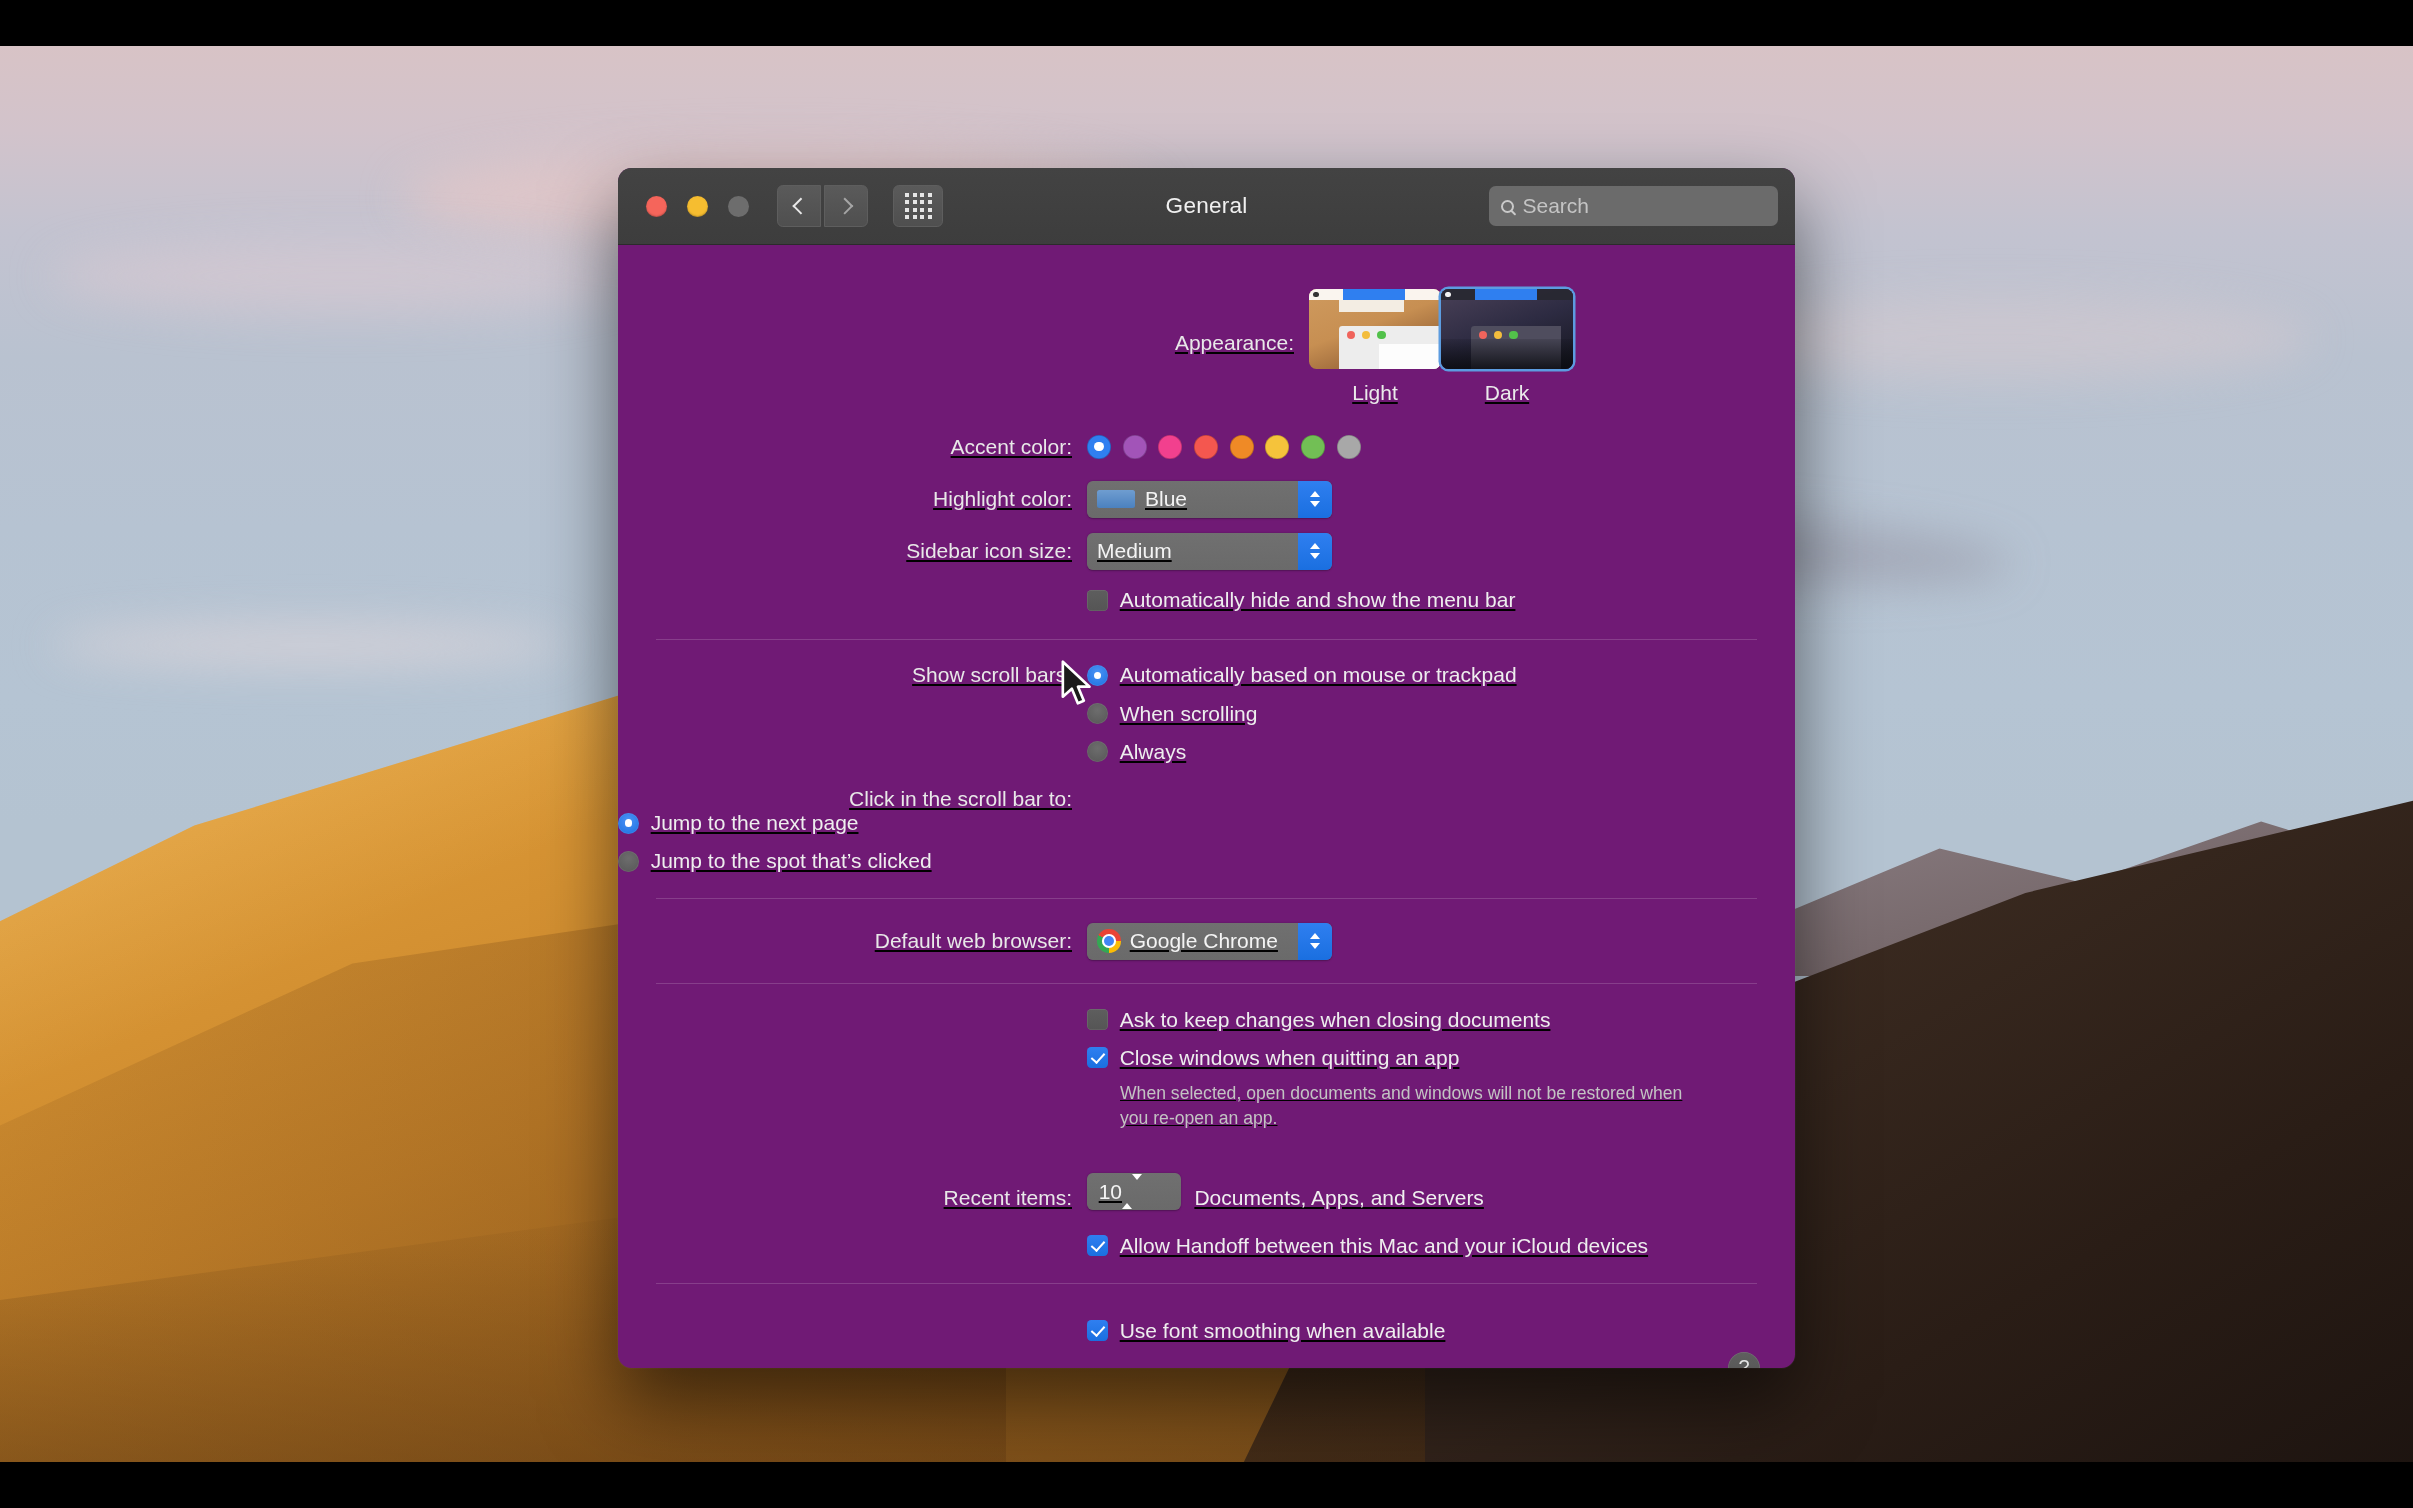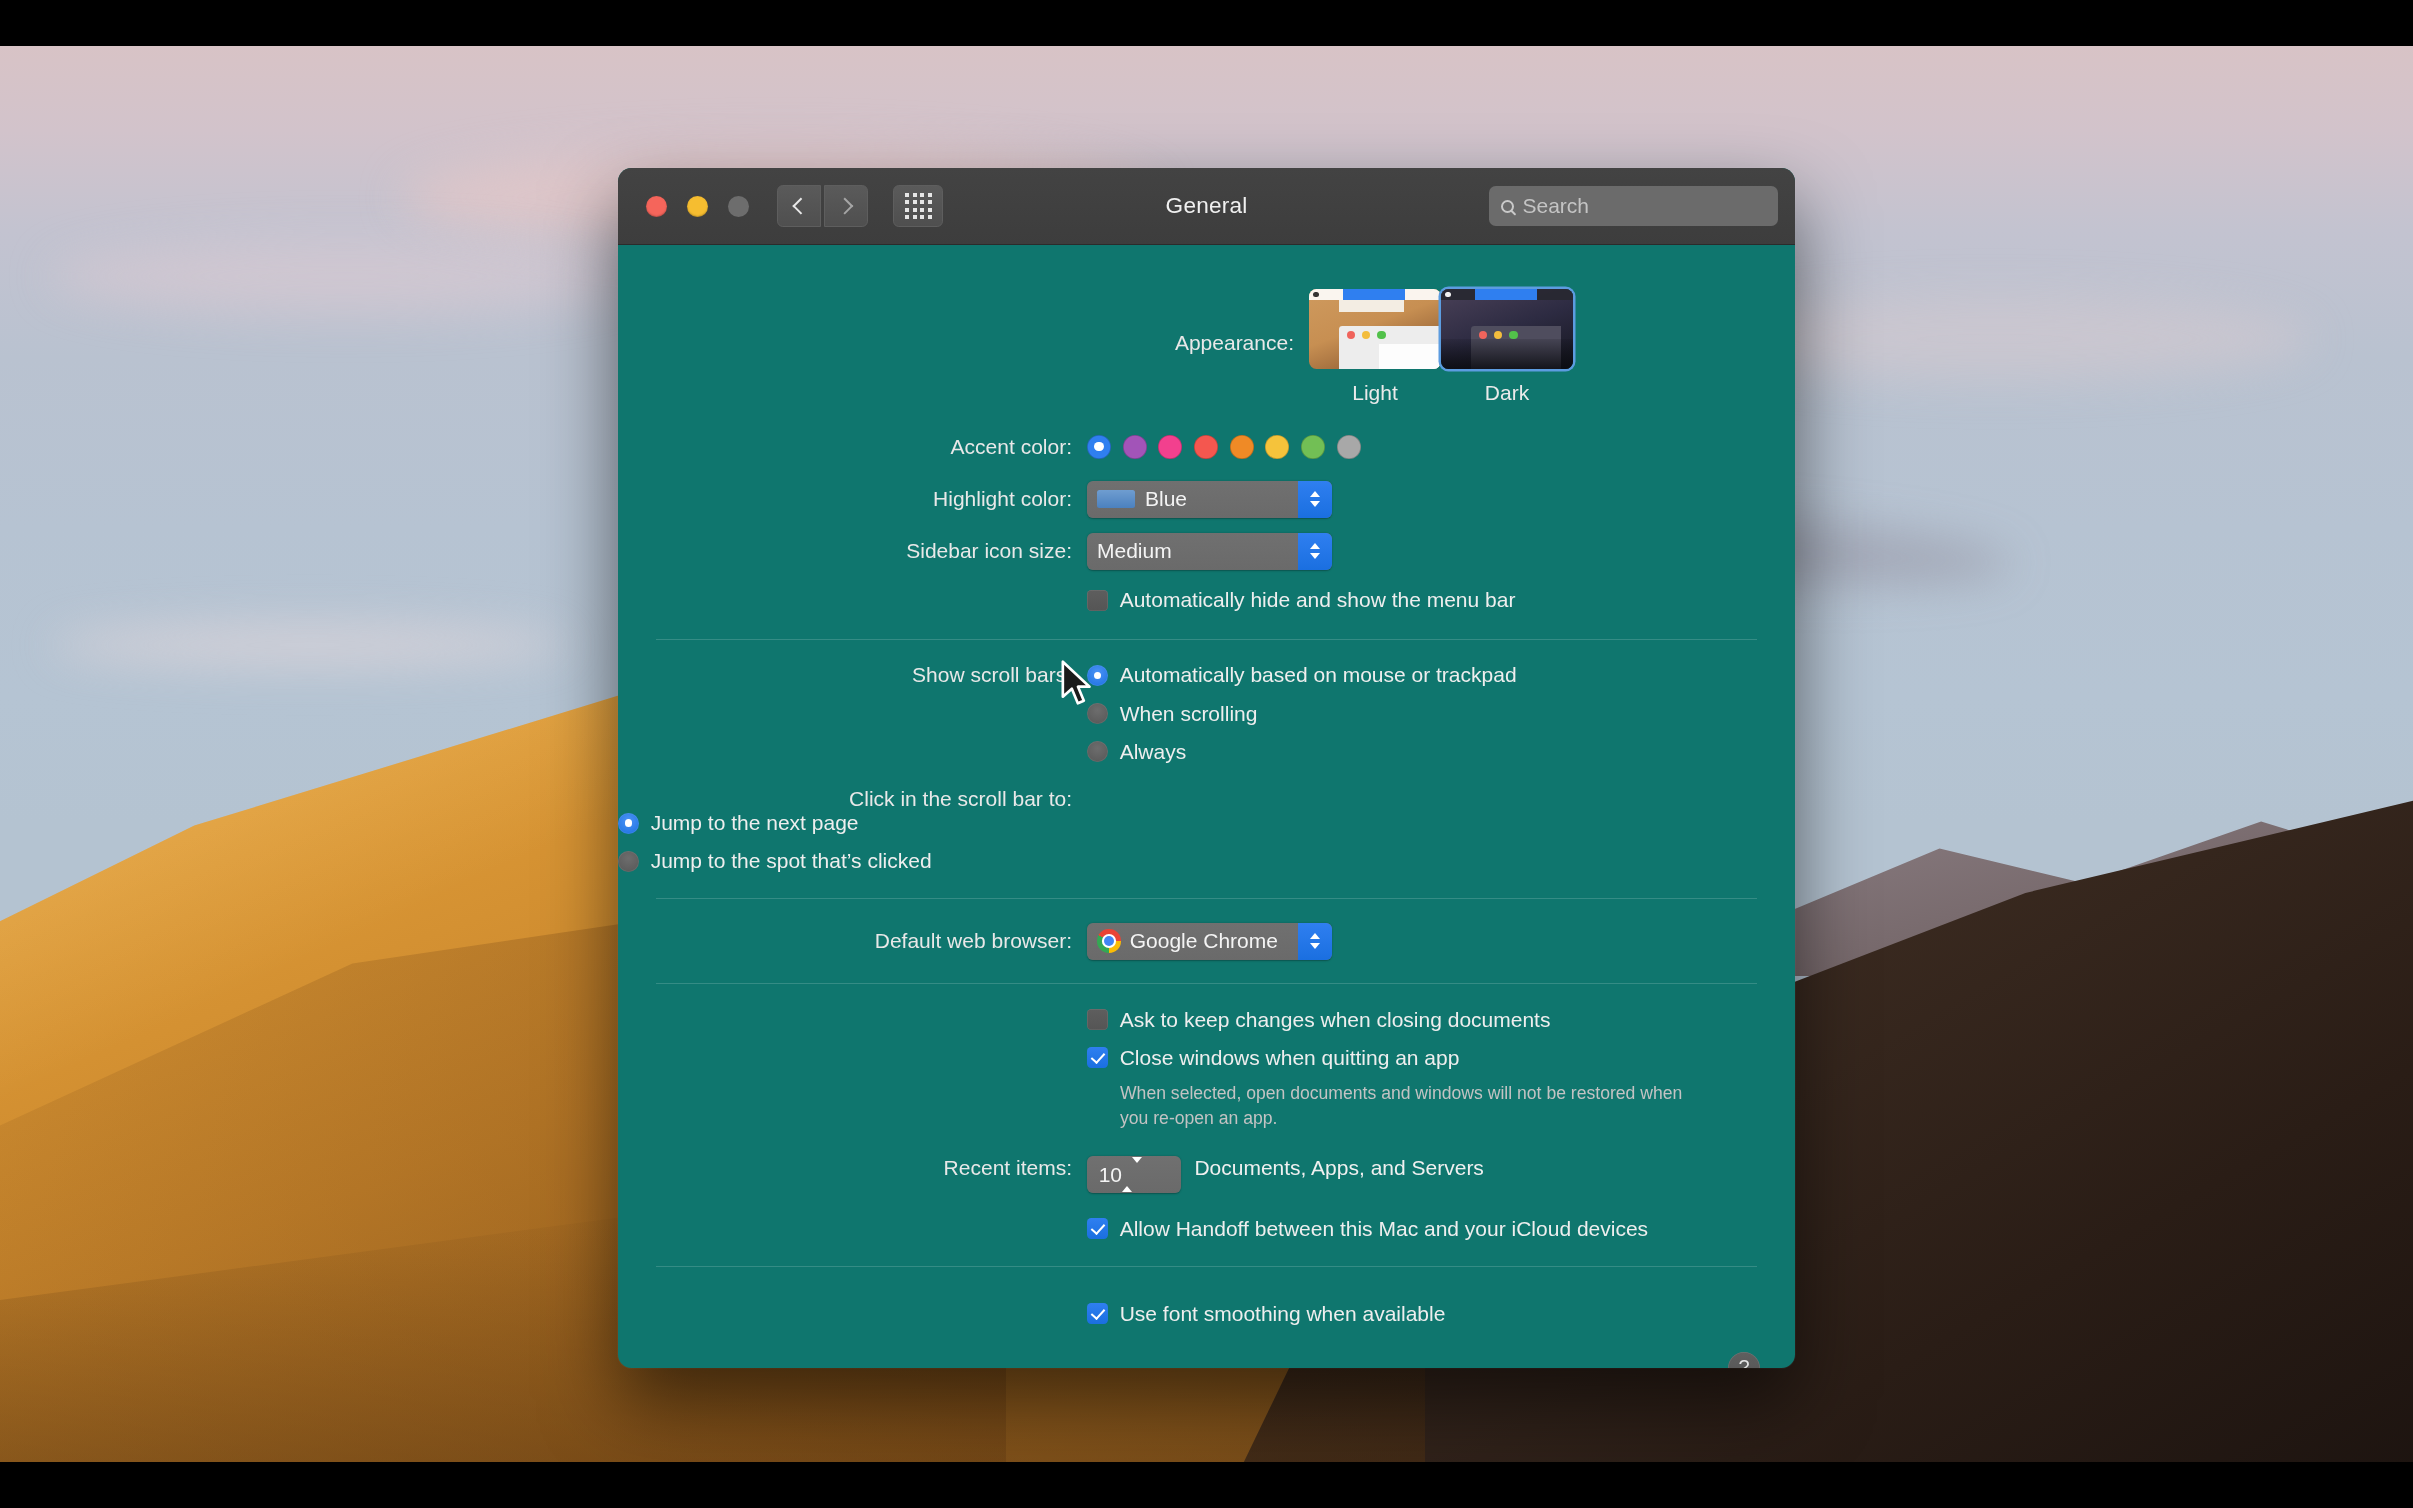--- a/index.html
+++ b/index.html
@@ -30,24 +30,25 @@
     filter:blur(22px); pointer-events:none;
   }
   
   .dune { position:absolute; }
 
   
   #prefs-window {
     position:absolute;
     left:618px; top:168px;
     width:1177px; height:1200px;
-    background:#0f766e;
+    background:#701a75;
     border-radius:13.4px;
     box-shadow:0 34px 75px rgba(0,0,0,.55), 0 0 0 0.8px rgba(255,255,255,.06);
     overflow:hidden;
+    text-decoration:underline;
   }
   #titlebar {
     height:77px;
     background:linear-gradient(to bottom,#434343,#3d3d3d);
     border-bottom:0.8px solid #2b2b2b;
     position:relative;
     display:flex; align-items:center;
   }
   .traffic {
     display:flex; gap:20px; margin-left:28px;
@@ -474,21 +475,21 @@
           <span class="cb-label">Ask to keep changes when closing documents</span>
         </div>
         <div class="cb-row">
           <span class="check on"></span>
           <span class="cb-label">Close windows when quitting an app</span>
         </div>
         <div class="help-note" style="max-width:620px;padding-left:33px;">When selected, open documents and windows will not be restored when you re-open an app.</div>
       </div>
     </div>
 
-    <div class="row" style="margin-top:25px;align-items:flex-start;">
+    <div class="row" style="margin-top:42px;align-items:flex-end;">
       <div class="lbl">Recent items:</div>
       <div class="recent-combo">
         <span>10</span>
         <span class="stepper">
           <i class="arrow-up"></i><i class="arrow-dn"></i>
         </span>
       </div>
       <span class="ctrl" style="margin-left:13.4px;">Documents, Apps, and Servers</span>
     </div>
 

